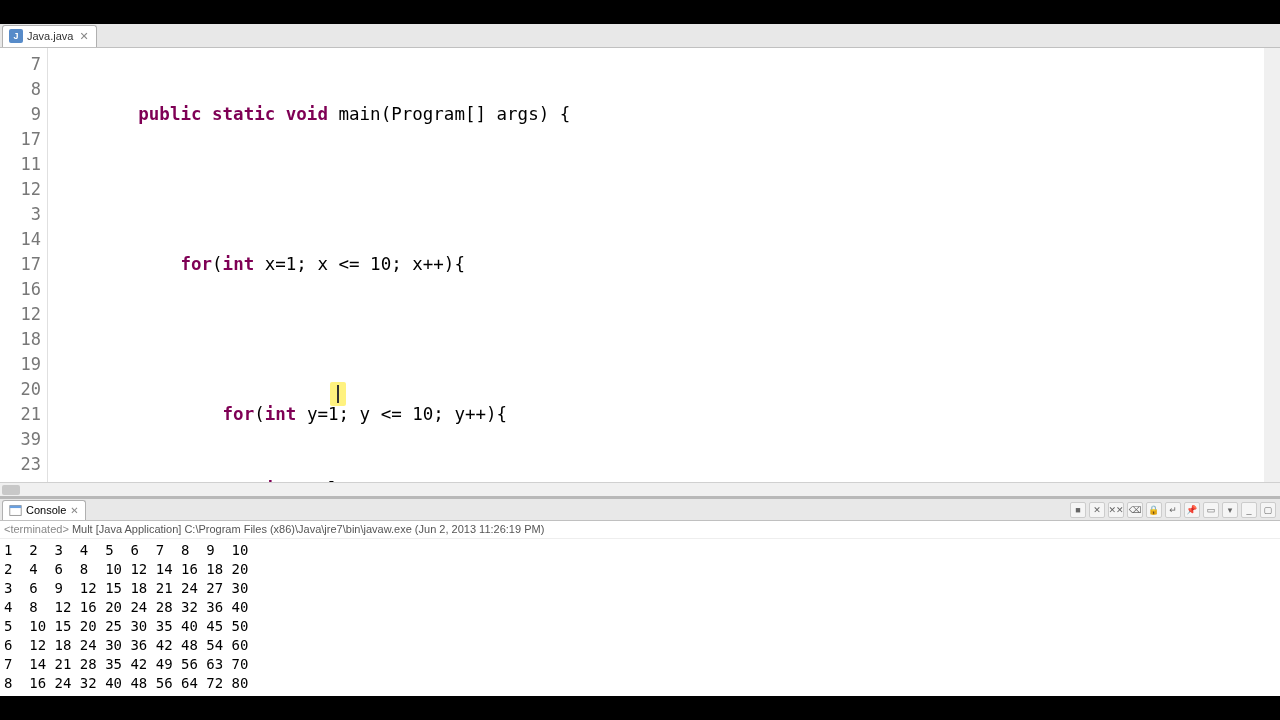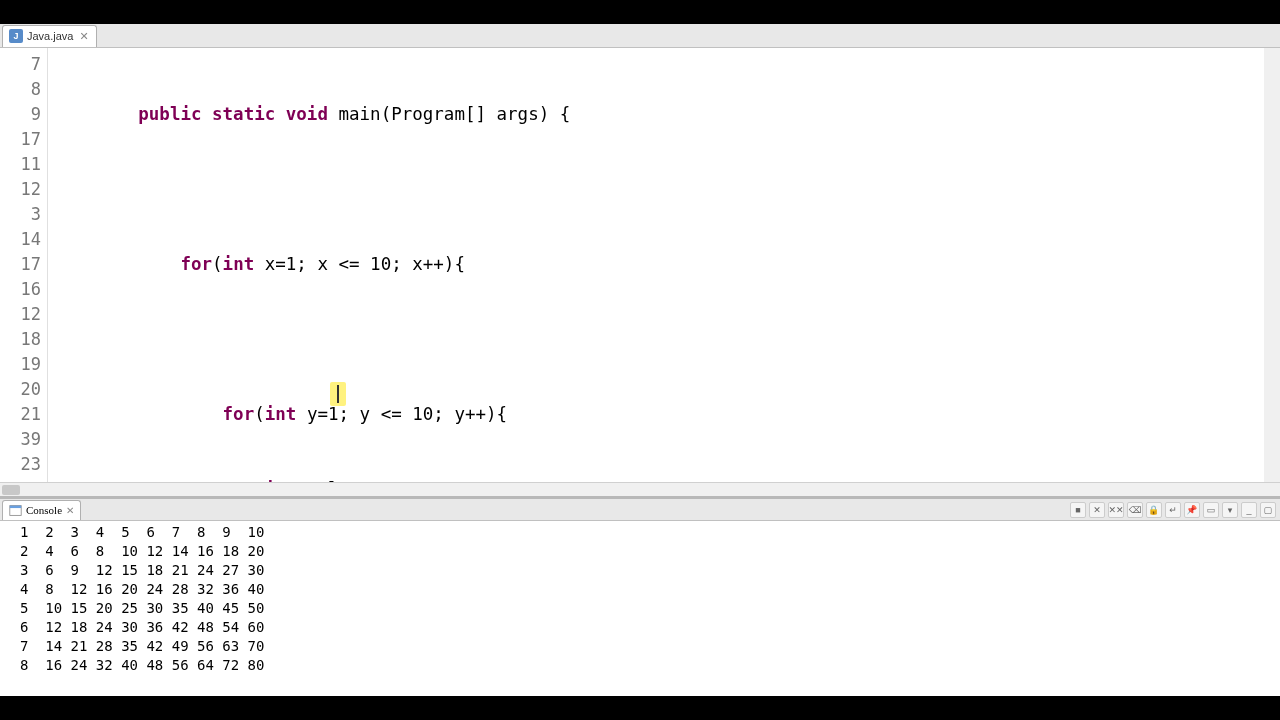--- a/index.html
+++ b/index.html
@@ -20,26 +20,26 @@
 .code .line { height:25px; position:relative; }
 .kw { color:#7f0055; font-weight:bold; }
 .cursor-mark { position:absolute; left:282px; top:334px; width:16px; height:24px; background:#fff27f; border-radius:2px; display:flex; align-items:center; justify-content:center; }
 .cursor-mark::after { content:""; width:2px; height:18px; background:#333; }
 
 .scrolltrack { position:absolute; right:0; top:0; bottom:0; width:16px; background:#f0f0f0; }
 
 
 .console-pane { height:200px; border-top:3px solid #b8b8b8; display:flex; flex-direction:column; }
 .console-tabbar { height:22px; background:#e8e8e8; border-bottom:1px solid #c0c0c0; display:flex; align-items:center; }
-.ctab { height:20px; background:#fff; border:1px solid #b0b0b0; border-bottom:none; border-radius:3px 3px 0 0; display:flex; align-items:center; padding:0 6px; font-size:11px; gap:4px; margin-left:2px;font-family:Liberation Serif, serif; }
+.ctab { height:20px; background:#fff; border:1px solid #b0b0b0; border-bottom:none; border-radius:3px 3px 0 0; display:flex; align-items:center; padding:0 6px; font-size:11px; gap:4px; margin-left:2px; }
 .ctab .cicon { width:13px; height:13px; }
 .console-toolbar { margin-left:auto; display:flex; gap:3px; padding-right:4px; }
 .tbtn { width:16px; height:16px; border:1px solid #ccc; background:#f5f5f5; border-radius:2px; font-size:9px; display:flex; align-items:center; justify-content:center; color:#666; }
 .console-status { height:18px; font-size:11px; color:#555; padding:2px 4px; background:#fff; border-bottom:1px solid #eee; }
-.console-out { flex:1; font-family:Consolas,monospace; font-size:14px; line-height:19px; padding:2px 20px; color:#000; white-space:pre; overflow:hidden; }
+.console-out { flex:1; font-family:Consolas,monospace; font-size:14px; line-height:19px; padding:2px 4px; color:#000; white-space:pre; overflow:hidden; }
 
 .hscroll { height:14px; background:#f0f0f0; border-top:1px solid #d0d0d0; position:relative; }
 .hscroll .thumb { position:absolute; left:2px; top:2px; height:10px; width:18px; background:#c8c8c8; border-radius:2px; }
 </style>
 </head>
 <body>
 
 <div class="workspace">
 
   <div class="tabbar">
@@ -114,20 +114,21 @@
         <div class="tbtn">⌫</div>
         <div class="tbtn">🔒</div>
         <div class="tbtn">↵</div>
         <div class="tbtn">📌</div>
         <div class="tbtn">▭</div>
         <div class="tbtn">▾</div>
         <div class="tbtn">_</div>
         <div class="tbtn">▢</div>
       </div>
     </div>
+    <div class="console-status"><span style="color:#888">&lt;terminated&gt;</span><span> Mult [Java Application] C:\Program Files (x86)\Java\jre7\bin\javaw.exe (Jun 2, 2013 11:26:19 PM)</span></div>
     <div class="console-out">1  2  3  4  5  6  7  8  9  10 
 2  4  6  8  10 12 14 16 18 20 
 3  6  9  12 15 18 21 24 27 30 
 4  8  12 16 20 24 28 32 36 40 
 5  10 15 20 25 30 35 40 45 50 
 6  12 18 24 30 36 42 48 54 60 
 7  14 21 28 35 42 49 56 63 70 
 8  16 24 32 40 48 56 64 72 80 </div>
   </div>
 

